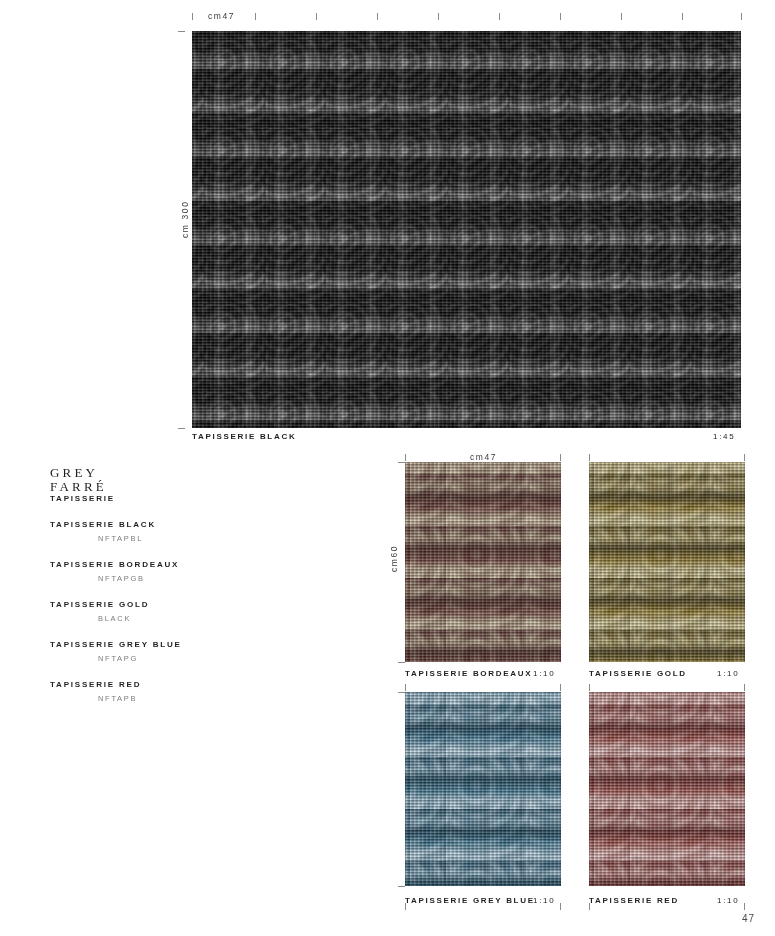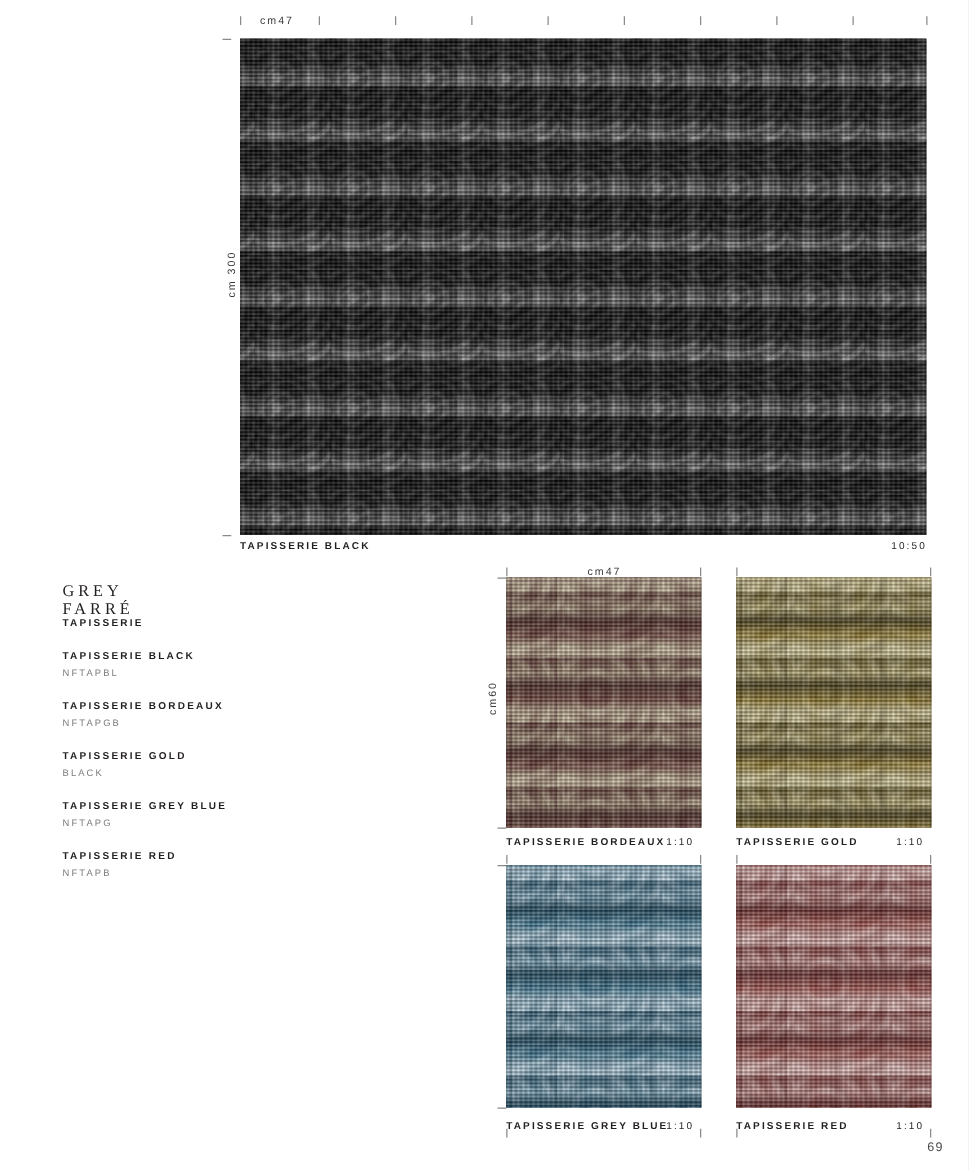--- a/index.html
+++ b/index.html
@@ -101,20 +101,21 @@
     letter-spacing: 1.8px;
     color: #231f20;
     line-height: 12px;
   }
   .list-item .code {
     font-size: 7.5px;
     letter-spacing: 1.7px;
     color: #7c7c7c;
     line-height: 12px;
     margin-top: 2px;
+    margin-left: 48px;
   }
 
   .page-number {
     position: absolute;
     right: 20px;
     bottom: 12px;
     font-size: 10px;
     letter-spacing: 1px;
     color: #4a4a4a;
   }
@@ -149,21 +150,21 @@
         repeating-linear-gradient(90deg, rgba(255,255,255,0.10) 0px, rgba(255,255,255,0.10) 1px, rgba(0,0,0,0.22) 2px, rgba(0,0,0,0.22) 4px),
         repeating-linear-gradient(0deg, rgba(0,0,0,0.55) 0px, rgba(0,0,0,0.55) 14px, rgba(210,210,210,0.30) 16px, rgba(255,255,255,0.18) 24px, rgba(0,0,0,0.45) 34px, rgba(0,0,0,0.45) 44px),
         repeating-linear-gradient(90deg, rgba(0,0,0,0.40) 0px, rgba(0,0,0,0.40) 10px, rgba(235,235,235,0.28) 14px, rgba(0,0,0,0.35) 22px, rgba(0,0,0,0.35) 30px),
         repeating-radial-gradient(circle at 18px 22px, rgba(230,230,230,0.30) 0px, rgba(230,230,230,0.30) 3px, rgba(20,20,20,0.40) 5px, rgba(20,20,20,0.0) 11px),
         repeating-radial-gradient(circle at 48px 60px, rgba(245,245,245,0.22) 0px, rgba(245,245,245,0.22) 2px, rgba(10,10,10,0.45) 4px, rgba(10,10,10,0.0) 9px);
       background-size: 3px 3px, 4px 4px, 100% 88px, 61px 100%, 61px 88px, 61px 88px;
       "></div>
   </div>
 
   <div class="caption" style="left:192px; top:432px;">TAPISSERIE BLACK</div>
-  <div class="scale" style="left:713px; top:432px;">10:50</div>
+  <div class="scale" style="left:713px; top:432px;">1:45</div>
 
   <div class="brand">
     <div>GREY</div>
     <div>FARRÉ</div>
   </div>
   <div class="collection">TAPISSERIE</div>
 
   <div class="list">
     <div class="list-item">
       <div class="name">TAPISSERIE BLACK</div>
@@ -260,14 +261,14 @@
         repeating-linear-gradient(90deg, rgba(255,240,238,0.14) 0px, rgba(255,240,238,0.14) 1px, rgba(48,15,15,0.25) 2px, rgba(48,15,15,0.25) 4px),
         repeating-linear-gradient(0deg, rgba(245,230,228,0.48) 0px, rgba(245,230,228,0.48) 10px, rgba(160,80,72,0.55) 18px, rgba(70,22,22,0.75) 30px, rgba(232,214,212,0.35) 40px, rgba(85,28,28,0.60) 52px),
         repeating-linear-gradient(90deg, rgba(248,234,232,0.35) 0px, rgba(248,234,232,0.35) 8px, rgba(150,72,66,0.45) 16px, rgba(248,234,232,0.25) 26px, rgba(78,25,25,0.50) 36px),
         repeating-radial-gradient(circle at 24px 28px, rgba(252,242,240,0.48) 0px, rgba(252,242,240,0.48) 4px, rgba(78,25,25,0.55) 7px, rgba(78,25,25,0.0) 14px);
       background-size: 3px 3px, 4px 4px, 100% 104px, 78px 100%, 78px 104px;
       "></div>
   </div>
   <div class="caption" style="left:589px; top:896px;">TAPISSERIE RED</div>
   <div class="scale" style="left:717px; top:896px;">1:10</div>
 
-  <div class="page-number">69</div>
+  <div class="page-number">47</div>
 </div>
 
 </body></html>

